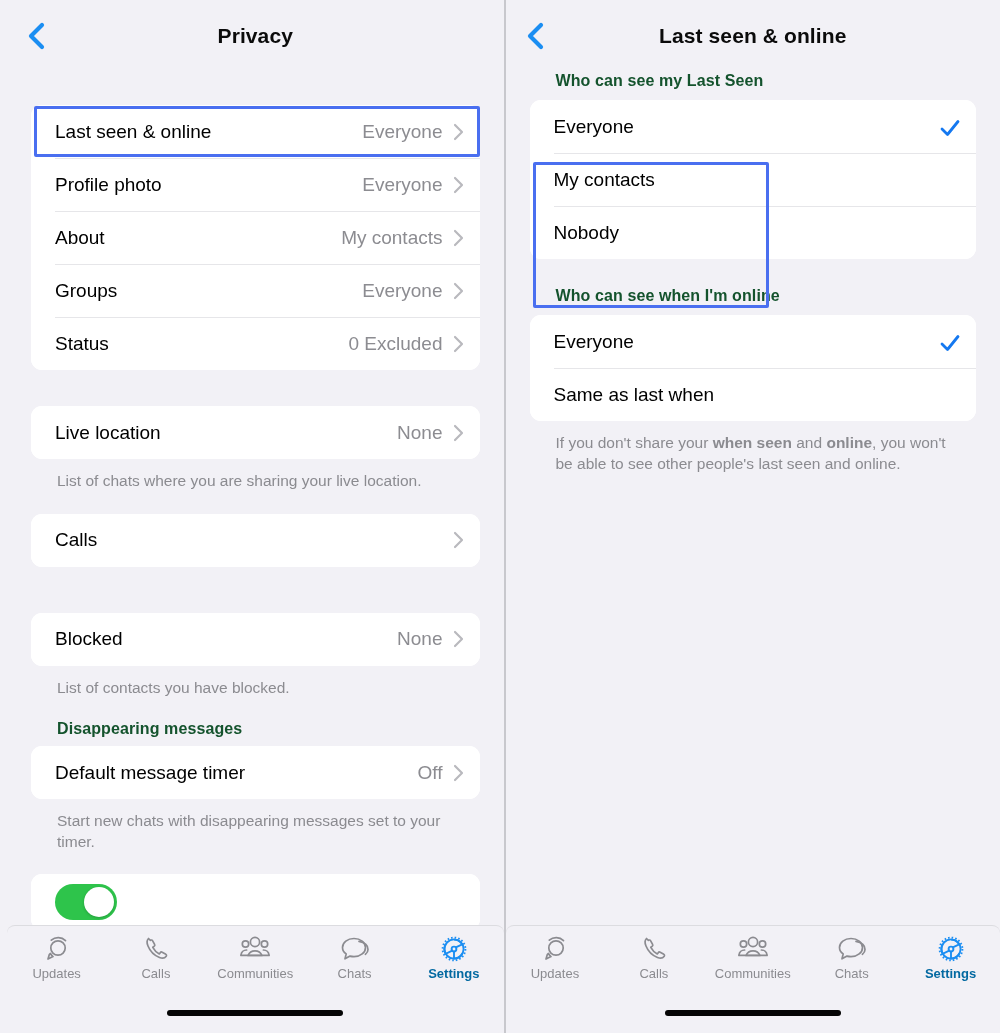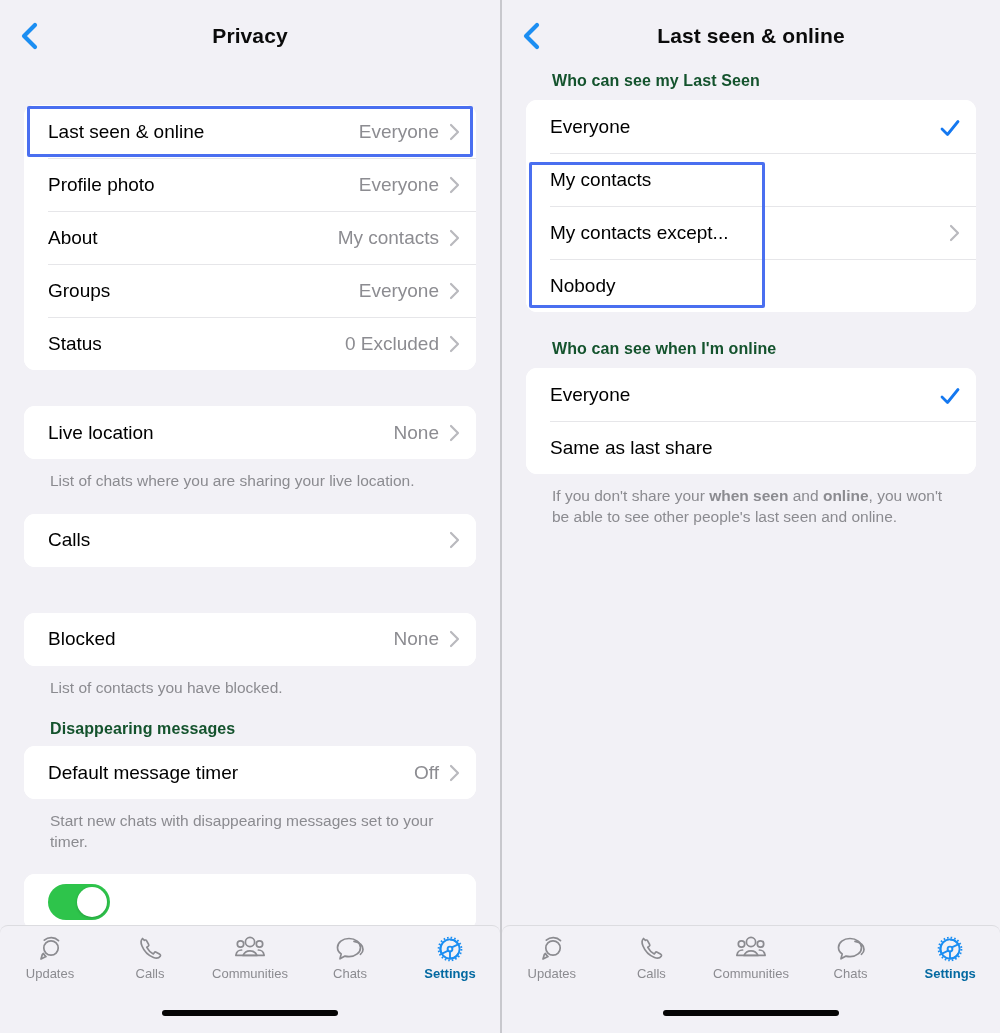--- a/index.html
+++ b/index.html
@@ -2,21 +2,21 @@
 <html><head>
 <meta charset="utf-8">
 <style>
   * { box-sizing: border-box; margin: 0; padding: 0; }
   html, body {
     width: 1000px; height: 1033px;
     font-family: "Liberation Sans", sans-serif;
     background: #f2f1f6;
     overflow: hidden;
   }
-  .screen { display: flex; width: 1000px; height: 767px; position: relative; }
+  .screen { display: flex; width: 1000px; height: 767px; position: relative; padding-left: 7px; }
   .panel {
     width: 500px; height: 1033px; position: relative;
     background: #f2f1f6; overflow: hidden;
   }
   .panel.right { border-left: 2px solid #c8c8cd; }
 
   
   .nav {
     height: 72px; position: relative; display: flex;
     align-items: center; justify-content: center;
@@ -336,45 +336,37 @@
           <span class="check">
             <svg width="24" height="24" viewBox="0 0 24 24">
                 <path d="M4 13 L9.5 18.5 L20 5.5" fill="none" stroke="#1478f0" stroke-width="2.8" stroke-linecap="round" stroke-linejoin="round"></path>
               </svg>
           </span>
         </div>
         <div class="row">
           <span class="row-label">My contacts</span>
         </div>
         <div class="row">
-          <span class="row-label">My contacts except...</span>
-          <span class="chev">
-            <svg width="11" height="18" viewBox="0 0 11 18">
-                <path d="M2 2 L9 9 L2 16" fill="none" stroke="#b9b9be" stroke-width="2.2" stroke-linecap="round" stroke-linejoin="round"></path>
-              </svg>
-          </span>
-        </div>
-        <div class="row">
           <span class="row-label">Nobody</span>
         </div>
       </div>
 
       <div class="section-hdr" style="padding-top:28px;padding-bottom:10px">Who can see when I'm online</div>
 
       <div class="card">
         <div class="row">
           <span class="row-label">Everyone</span>
           <span class="check">
             <svg width="24" height="24" viewBox="0 0 24 24">
                 <path d="M4 13 L9.5 18.5 L20 5.5" fill="none" stroke="#1478f0" stroke-width="2.8" stroke-linecap="round" stroke-linejoin="round"></path>
               </svg>
           </span>
         </div>
         <div class="row">
-          <span class="row-label">Same as last share</span>
+          <span class="row-label">Same as last when</span>
         </div>
       </div>
 
       <div class="caption">
         <span>If you don't share your </span><b>when seen</b><span> and </span><b>online</b><span>, you won't be able to see other people's last seen and online.</span>
       </div>
     </div>
 
     <div class="hl" style="left:27px; top:162px; width:236px; height:146px;"></div>
 

